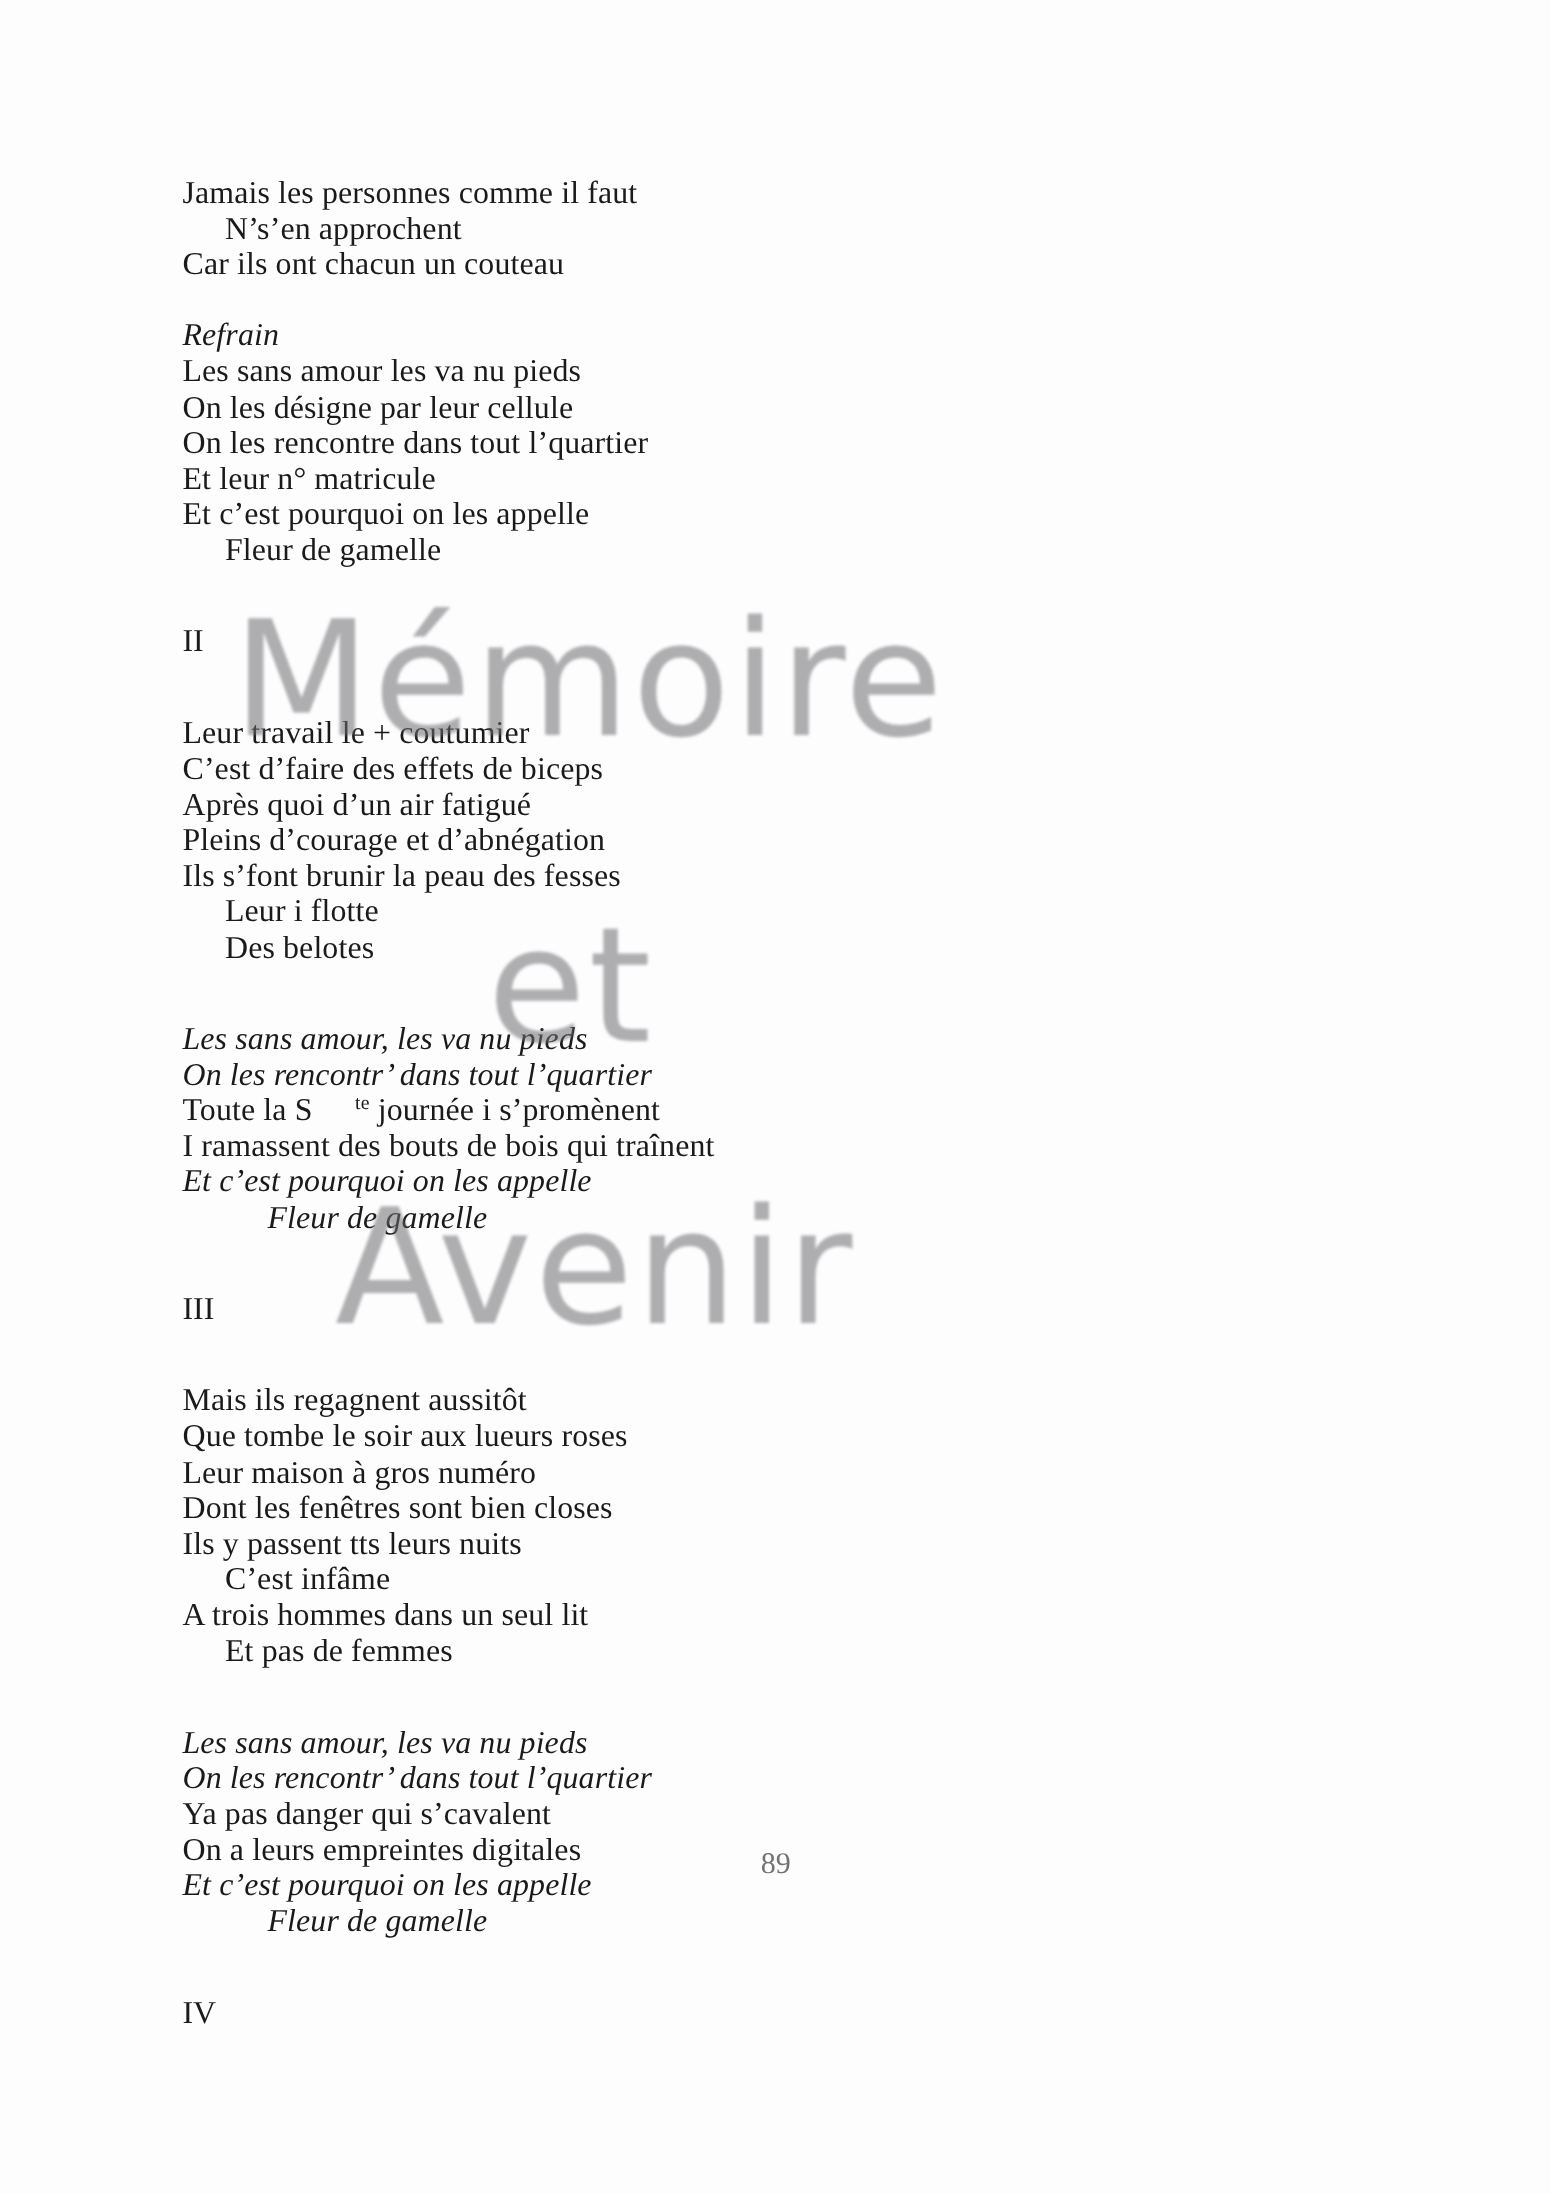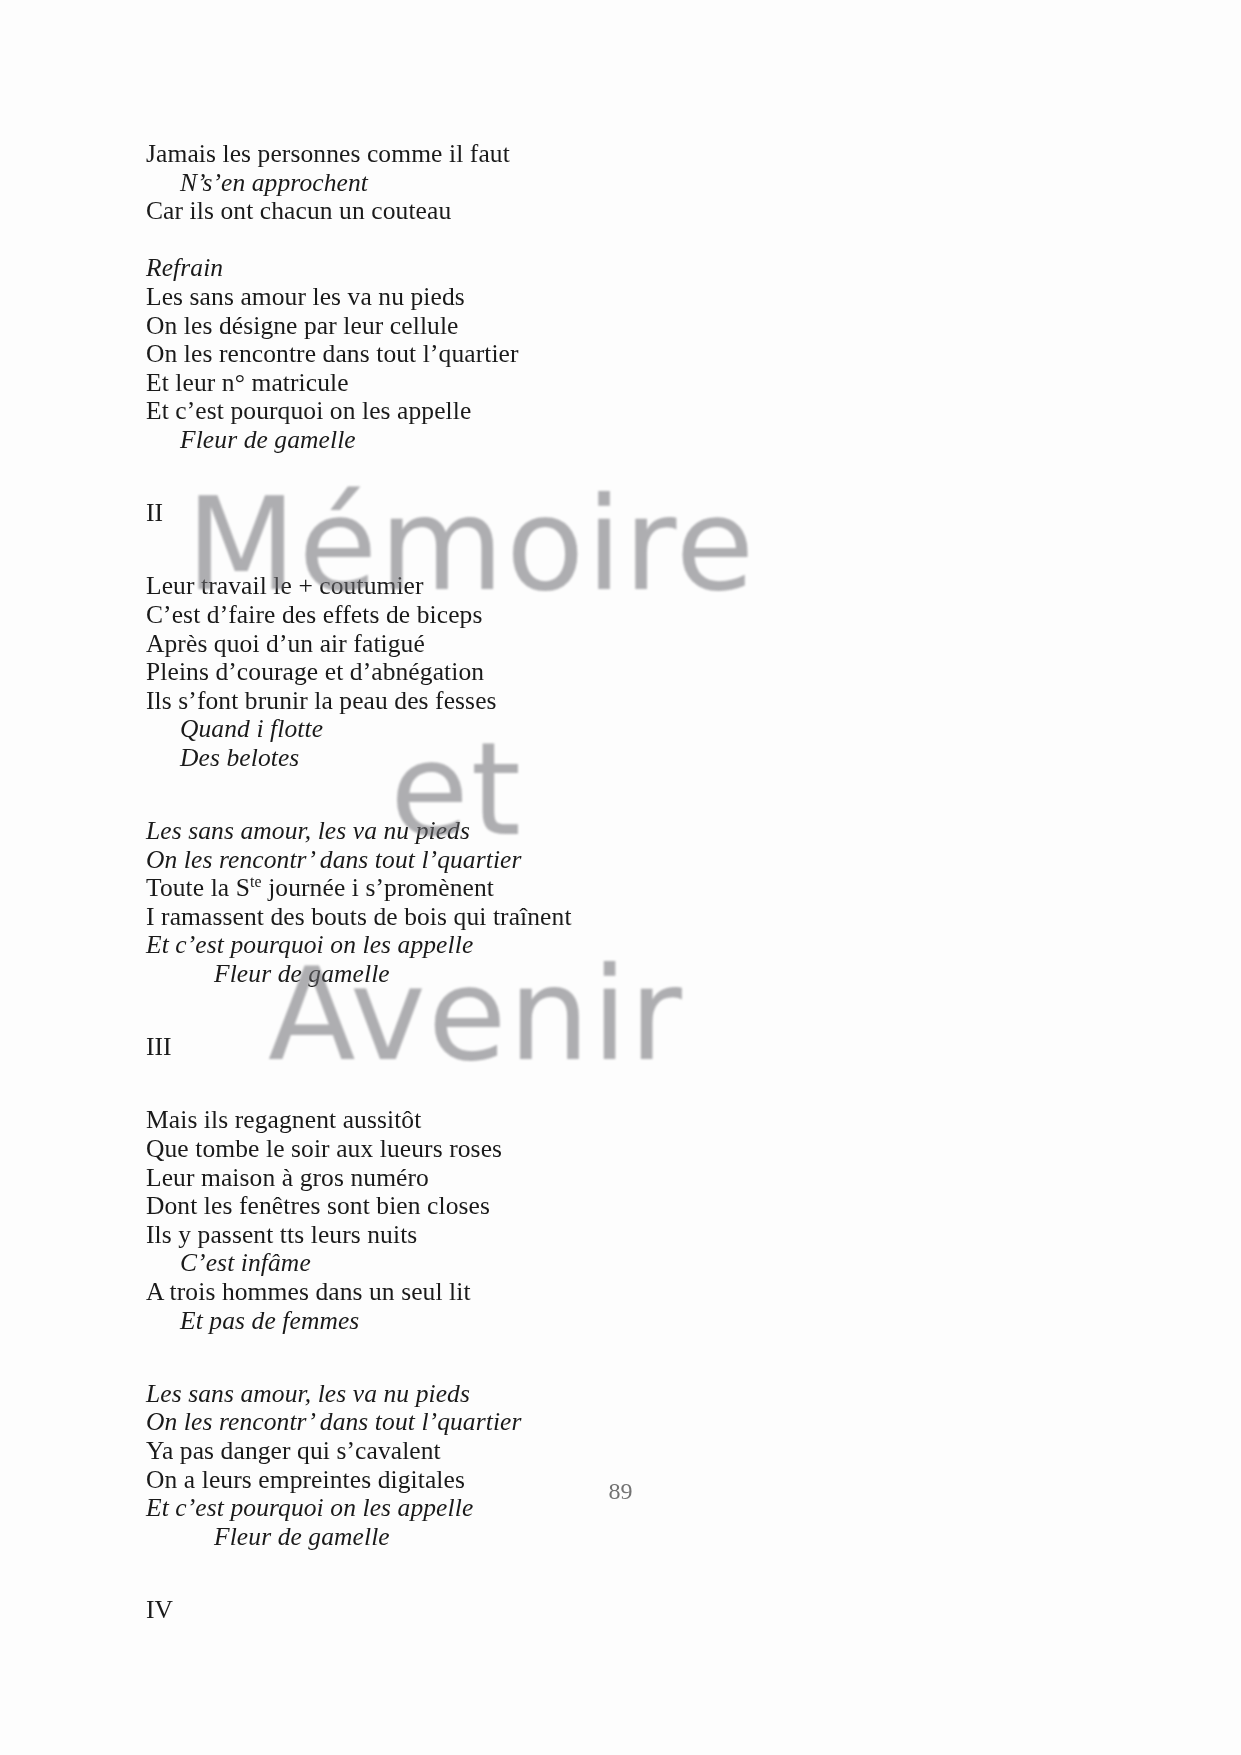--- a/index.html
+++ b/index.html
@@ -25,33 +25,34 @@
     left: 146px;
     top: 140px;
     width: 860px;
   }
   .line {
     font-size: 25.5px;
     line-height: 28.6px;
     white-space: pre;
     letter-spacing: 0.1px;
   }
-  .indent-1 { padding-left: 34px; font-style: italic; }
+  .indent-1 { padding-left: 34px; }
   .indent-2 { padding-left: 68px; }
   .italic { font-style: italic; }
   .blank { height: 28.6px; }
   .half-blank { height: 16px; }
   .section-num {
     font-size: 25.5px;
     line-height: 28.6px;
   }
   sup {
     font-size: 0.62em;
     vertical-align: super;
     line-height: 0;
+    margin-left: 34px;
   }
   .watermark {
     position: absolute;
     left: 0;
     top: 0;
     width: 1241px;
     height: 1755px;
     pointer-events: none;
   }
   .wm-text {
@@ -123,21 +124,21 @@
 
     <div class="blank"></div>
     <div class="half-blank"></div>
 
     <div>
       <div class="line">Leur travail le + coutumier</div>
       <div class="line">C’est d’faire des effets de biceps</div>
       <div class="line">Après quoi d’un air fatigué</div>
       <div class="line">Pleins d’courage et d’abnégation</div>
       <div class="line">Ils s’font brunir la peau des fesses</div>
-      <div class="line indent-1">Quand i flotte</div>
+      <div class="line indent-1">Leur i flotte</div>
       <div class="line indent-1">Des belotes</div>
     </div>
 
     <div class="blank"></div>
     <div class="half-blank"></div>
 
     <div>
       <div class="line italic">Les sans amour, les va nu pieds</div>
       <div class="line italic">On les rencontr’ dans tout l’quartier</div>
       <div class="line"><span>Toute la S</span><sup>te</sup><span> journée i s’promènent</span></div>

